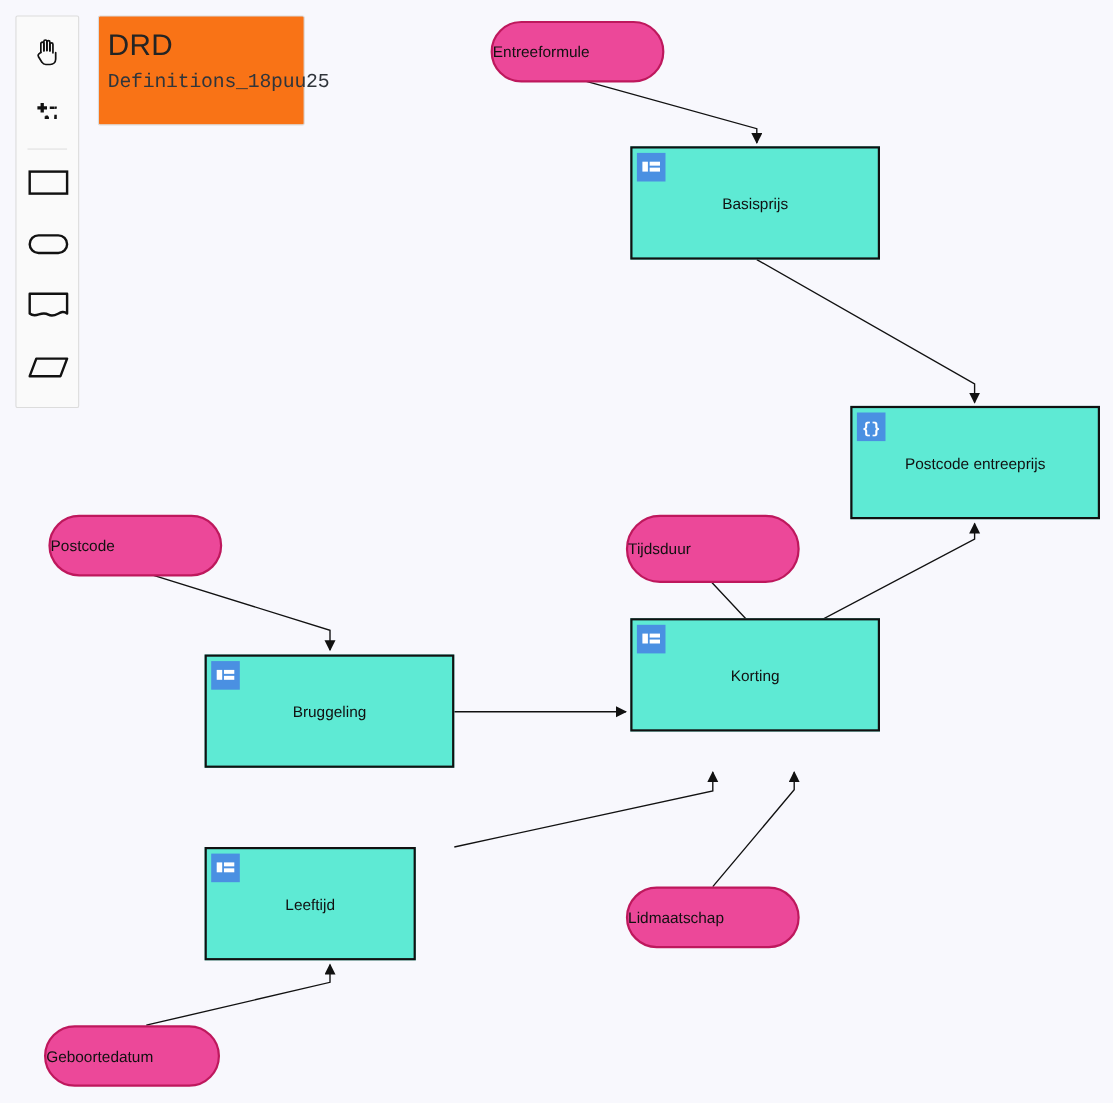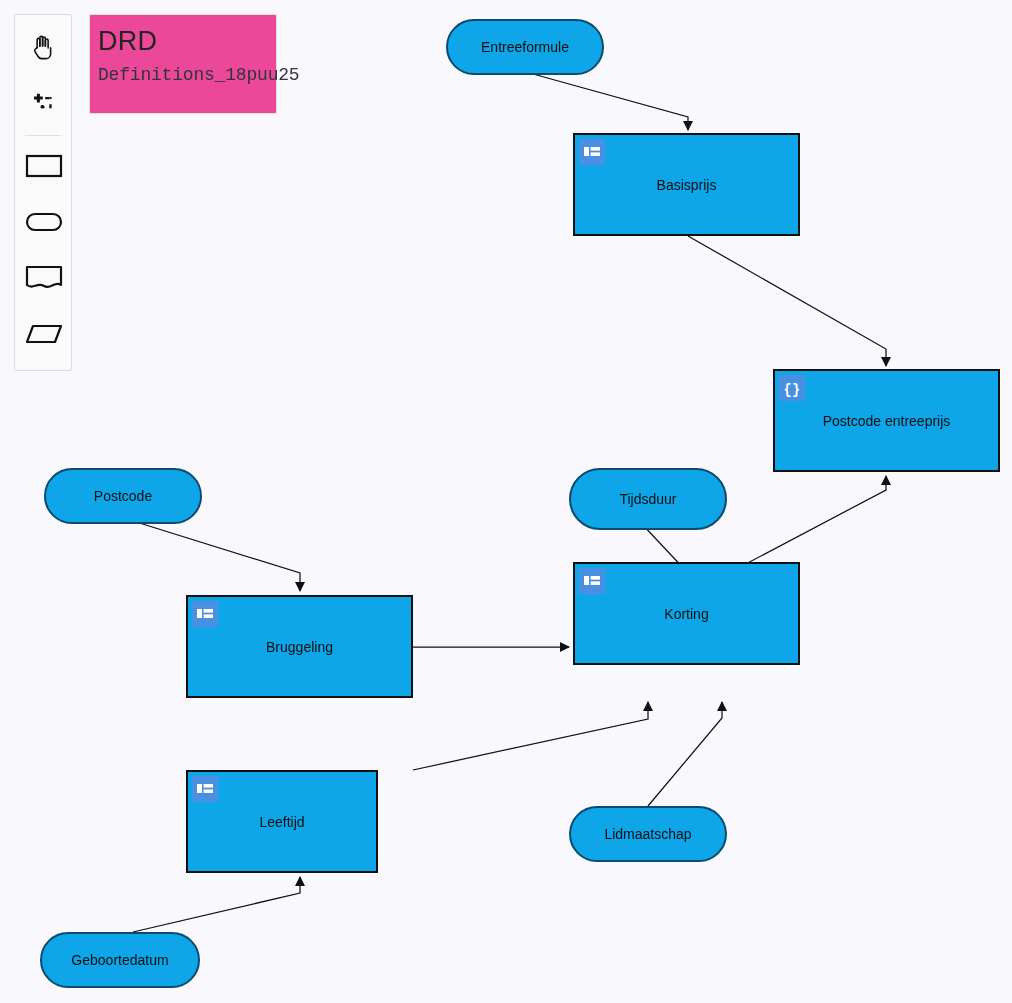--- a/index.html
+++ b/index.html
@@ -44,21 +44,21 @@
     margin: 2px 10px 4px 10px;
   }
 
   
   #drd-panel {
     position: absolute;
     left: 89px;
     top: 14px;
     width: 188px;
     height: 100px;
-    background: #ec4899;
+    background: #f97316;
     border: 1px solid #dcdcdc;
     border-radius: 2px;
     box-sizing: border-box;
     padding: 10px 0 0 8px;
   }
   #drd-title {
     font-size: 27px;
     color: #242424;
     font-family: "Liberation Sans", sans-serif;
     line-height: 32px;
@@ -88,21 +88,21 @@
   }
   #edges path, #edges polyline { pointer-events: stroke; }
 
   
   .node {
     position: absolute;
     box-sizing: border-box;
     cursor: move;
   }
   .decision {
-    background: #0ea5e9;
+    background: #5eead4;
     border: 2px solid #111111;
   }
   .decision .label {
     position: absolute;
     left: 0; right: 0;
     top: 50%;
     transform: translateY(-50%);
     text-align: center;
     font-size: 14px;
     color: #111111;
@@ -113,26 +113,26 @@
     left: 4px;
     top: 4px;
     width: 26px;
     height: 26px;
     background: #4a90e2;
     display: block;
   }
   .dec-icon svg { display: block; }
 
   .input-data {
-    background: #0ea5e9;
-    border: 2px solid #0c4a6e;
+    background: #ec4899;
+    border: 2px solid #be185d;
     border-radius: 999px;
     display: flex;
     align-items: center;
-    justify-content: center;
+    justify-content: flex-start;
   }
   .input-data .label {
     font-size: 14px;
     color: #111111;
     font-family: "Liberation Sans", sans-serif;
     text-align: center;
   }
 </style>
 </head>
 <body>

